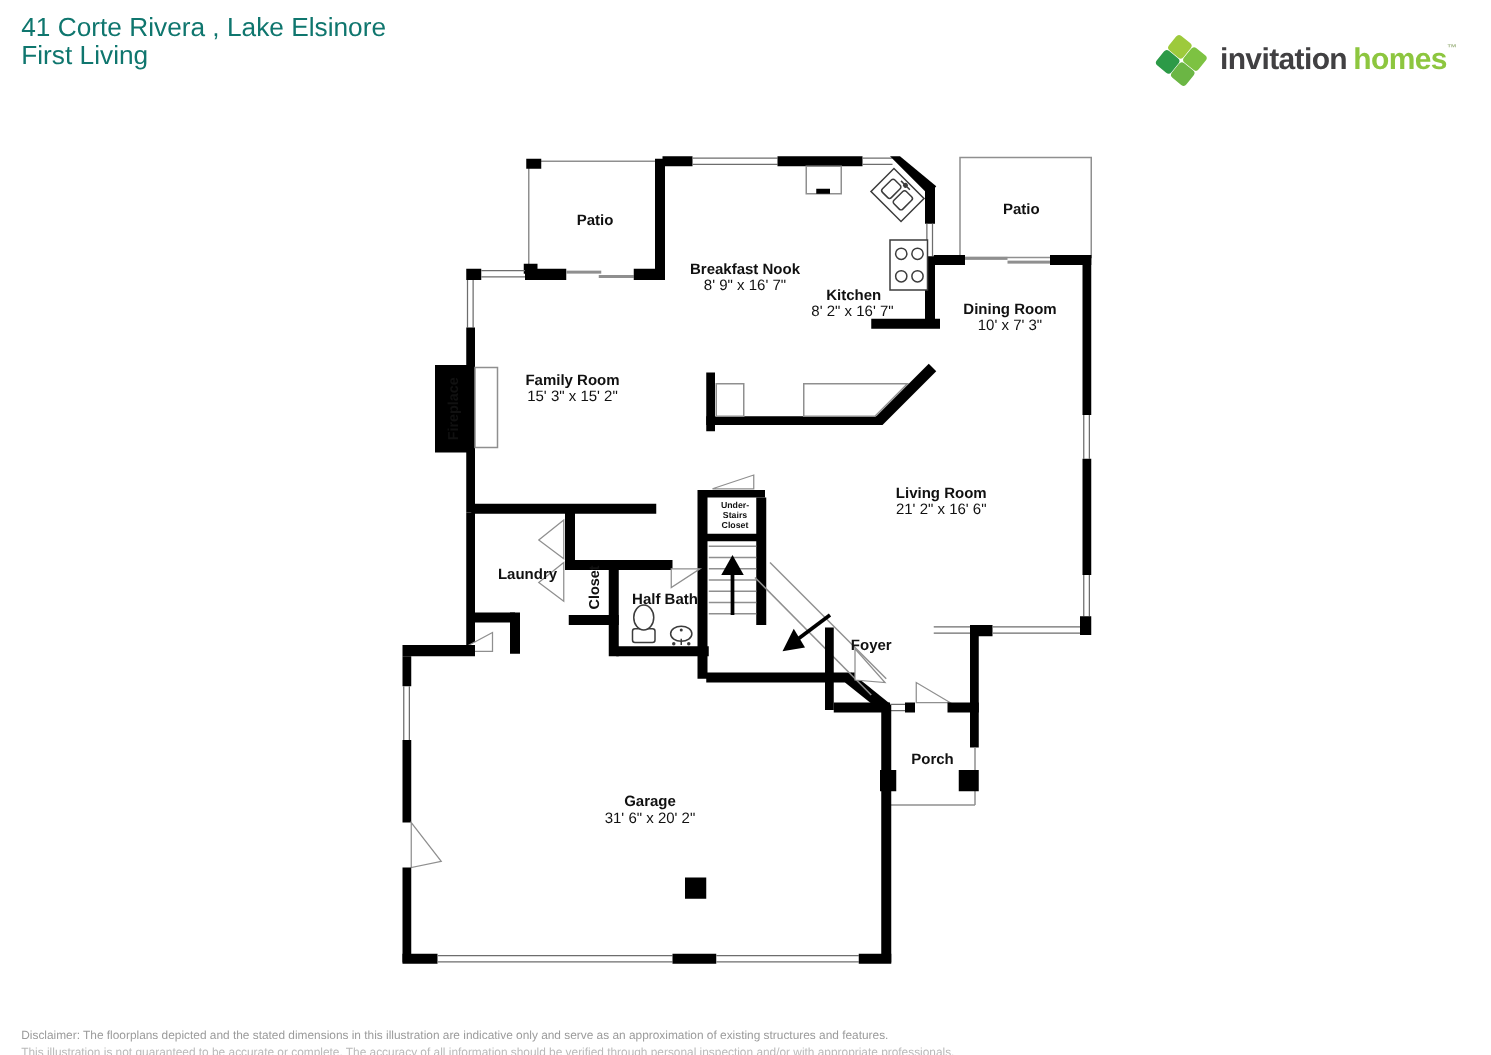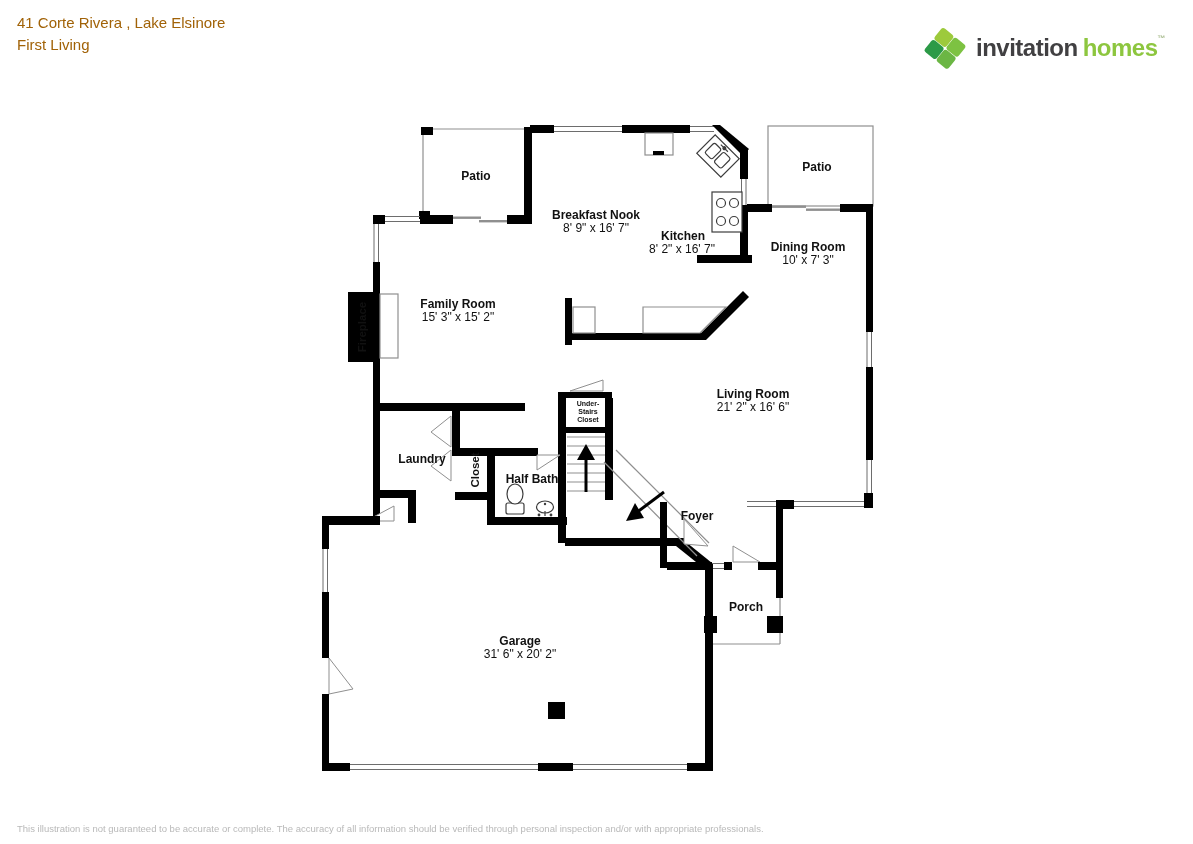--- a/index.html
+++ b/index.html
@@ -1,21 +1,21 @@
 <!DOCTYPE html>
 <html><head>
 <meta charset="utf-8">
 <style>
   html,body{margin:0;padding:0;background:#fff;}
   body{width:1193px;height:844px;overflow:hidden;position:relative;
        font-family:"Liberation Sans",sans-serif;}
   .page{position:absolute;inset:0;background:#fff;}
 
   
-  .addr{position:absolute;left:17px;top:12px;color:#a16207;font-size:15px;line-height:22px;}
+  .addr{position:absolute;left:17px;top:12px;color:#0f766e;font-size:21px;line-height:22px;}
   .addr .l1{white-space:nowrap;}
 
   
   .logo{position:absolute;right:28px;top:24px;display:flex;align-items:center;gap:10px;text-align:right;}
   .logo-text{font-size:24px;font-weight:bold;letter-spacing:-0.5px;white-space:nowrap;}
   .logo-text .p1{color:#414042;}
   .logo-text .p2{color:#8dc63f;margin-left:5px;}
   .logo-text .tm{font-size:8px;color:#a5b98a;vertical-align:top;}
 
   
@@ -300,16 +300,17 @@
 
     <text class="rname" x="697" y="520" text-anchor="middle">Foyer</text>
 
     <text class="rname" x="746" y="611" text-anchor="middle">Porch</text>
 
     <text class="rname" x="520" y="645" text-anchor="middle">Garage</text>
     <text class="rdims" x="520" y="658" text-anchor="middle">31' 6" x 20' 2"</text>
   </svg>
 
   <div class="disc">
+    <div class="d1">Disclaimer: The floorplans depicted and the stated dimensions in this illustration are indicative only and serve as an approximation of existing structures and features.</div>
     <div class="d2">This illustration is not guaranteed to be accurate or complete. The accuracy of all information should be verified through personal inspection and/or with appropriate professionals.</div>
   </div>
 
 </div>
 
 </body></html>

